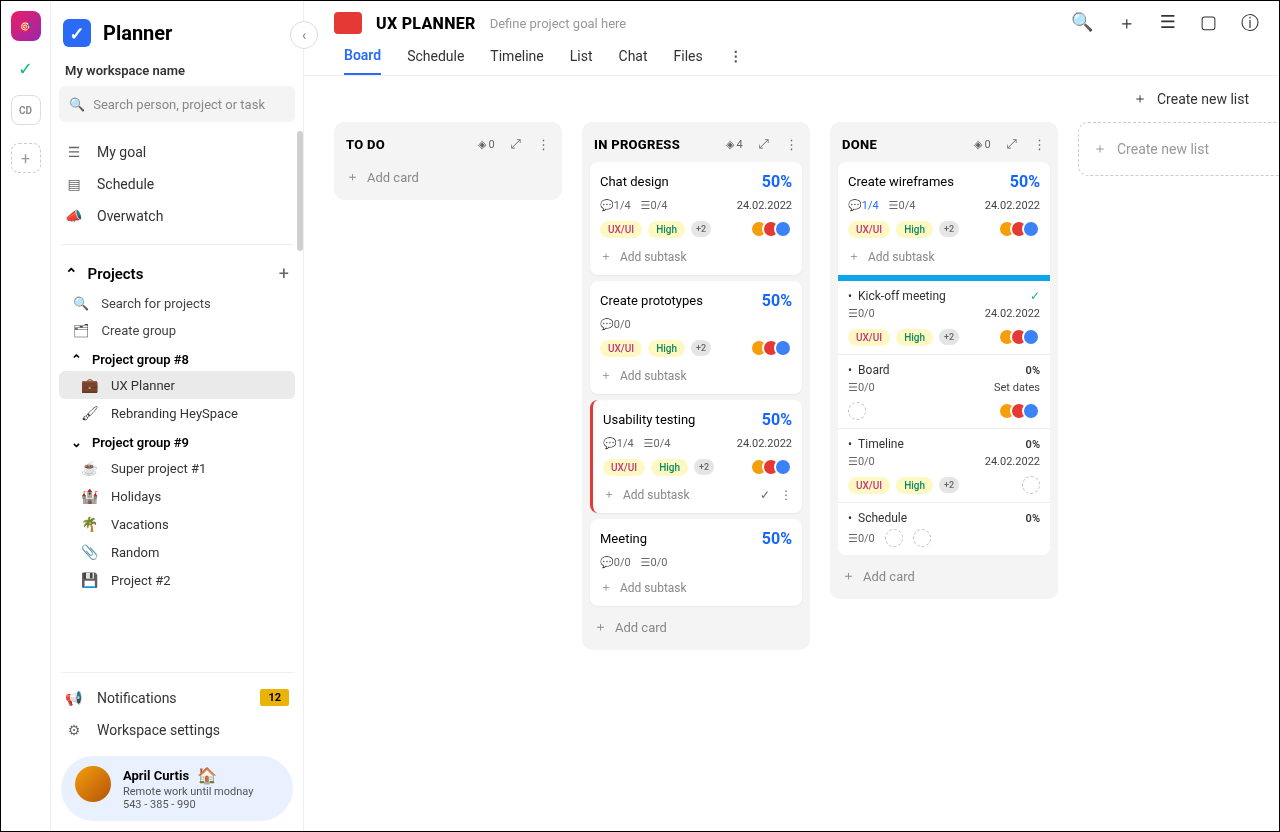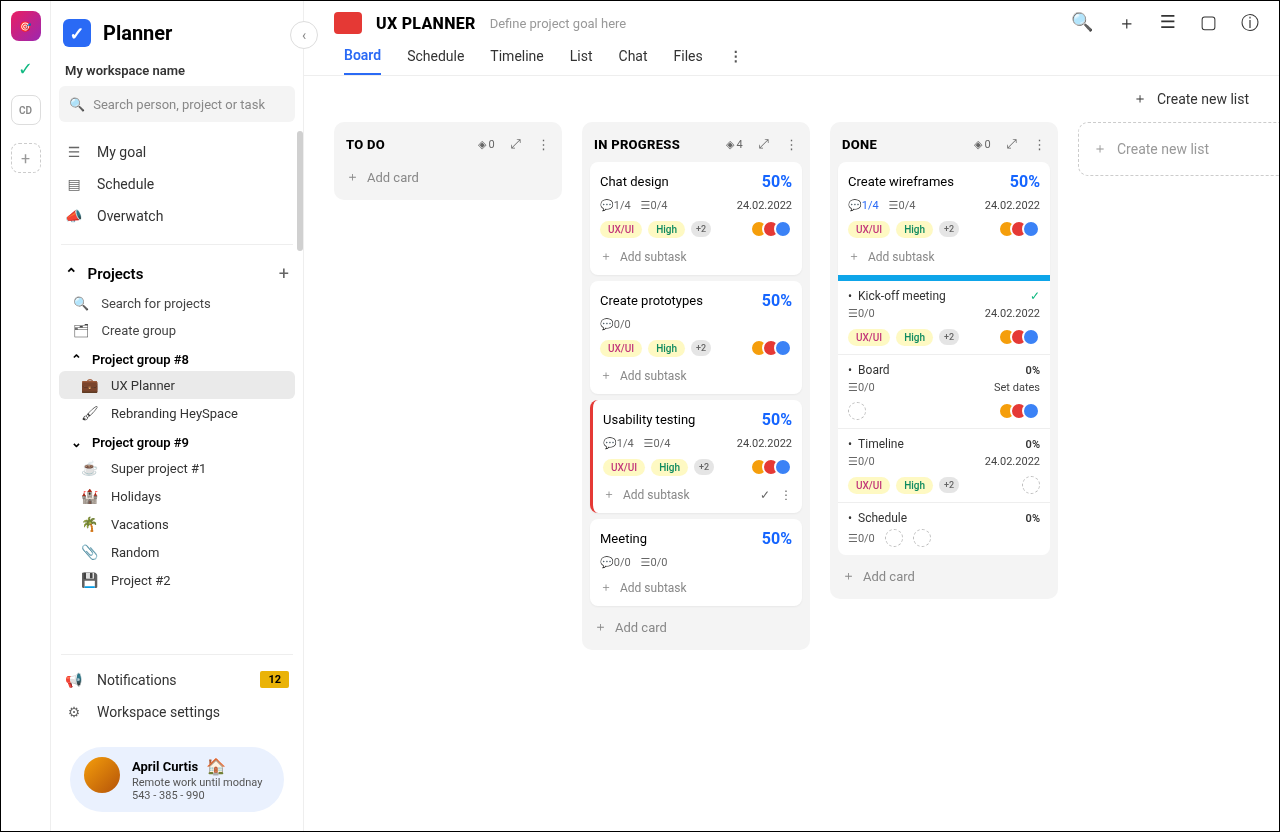--- a/index.html
+++ b/index.html
@@ -24,21 +24,21 @@
 .sb-divider { border-top: 1px solid #eee; margin: 8px 10px; }
 .sb-projects-hdr { display: flex; align-items: center; justify-content: space-between; padding: 10px 14px 6px; }
 .sb-projects-hdr .left { display: flex; align-items: center; gap: 10px; font-weight: 600; font-size: 15px; }
 .sb-sublink { display: flex; align-items: center; gap: 12px; padding: 6px 14px 6px 22px; font-size: 13px; color: #444; }
 .sb-group-hdr { display: flex; align-items: center; gap: 10px; padding: 8px 14px 4px 20px; font-weight: 600; font-size: 13px; }
 .sb-proj { display: flex; align-items: center; gap: 12px; padding: 6px 14px 6px 30px; font-size: 13px; color: #333; }
 .sb-proj.active { background: #eaeaea; border-radius: 6px; margin: 0 8px; padding-left: 22px; }
 .proj-ico { width: 18px; font-size: 14px; }
 .sb-bottom { margin-top: auto; }
 .notif-badge { margin-left: auto; background: #eab308; color: #000; font-size: 11px; font-weight: 700; padding: 2px 8px; border-radius: 2px; }
-.sb-user { margin: 19px; background: #eaf1fe; border-radius: 40px; padding: 10px 14px; display: flex; gap: 12px; align-items: flex-start; }
+.sb-user { margin: 10px; background: #eaf1fe; border-radius: 40px; padding: 10px 14px; display: flex; gap: 12px; align-items: flex-start; }
 .avatar { width: 36px; height: 36px; border-radius: 50%; background: linear-gradient(135deg, #f59e0b, #b45309); flex-shrink: 0; }
 .user-name { font-weight: 700; font-size: 13px; }
 .user-status, .user-phone { font-size: 11px; color: #555; }
 
 .main { flex: 1; display: flex; flex-direction: column; position: relative; min-width: 0; }
 .collapse-btn { position: absolute; left: -14px; top: 20px; width: 28px; height: 28px; border: 1px solid #ddd; border-radius: 50%; background: #fff; display: flex; align-items: center; justify-content: center; color: #888; font-size: 14px; z-index: 5; }
 .topbar { display: flex; align-items: center; padding: 10px 20px 0 30px; gap: 14px; }
 .topbar-icon { width: 28px; height: 22px; background: #e53935; border-radius: 4px; position: relative; }
 .proj-title { font-size: 16px; font-weight: 800; letter-spacing: 0.3px; }
 .proj-goal { color: #999; font-size: 13px; }

